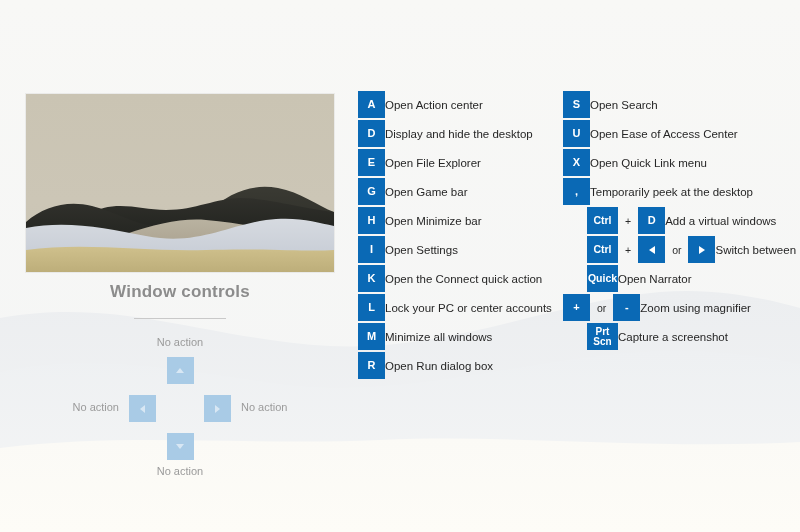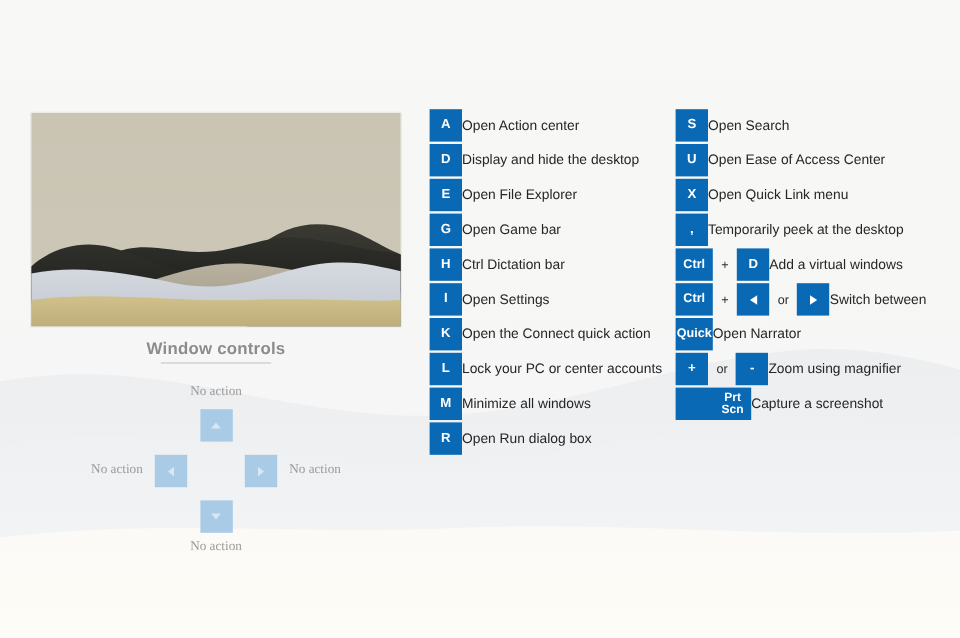--- a/index.html
+++ b/index.html
@@ -39,38 +39,37 @@
   
   #window-controls {
     position: absolute;
     left: 26px;
     top: 282px;
     width: 308px;
     z-index: 3;
     text-align: center;
   }
   .wc-title {
-    font-size: 14px;
+    font-size: 17px;
     font-weight: bold;
     color: #8c8c8c;
     letter-spacing: .2px;
-    margin-bottom: 4px;
+    margin-bottom: 16px;
   }
   .wc-divider {
     width: 92px;
     height: 1px;
     background: #c9c9c9;
     margin: 0 auto 10px auto;
   }
   .wc-grid {
     position: relative;
     width: 308px;
     height: 120px;
     margin: 0 auto;
-    font-family: Liberation Serif, serif;
   }
   .arrow-key {
     position: absolute;
     width: 27px;
     height: 27px;
     background: #a9cbe6;
     display: flex;
     align-items: center;
     justify-content: center;
   }
@@ -125,22 +124,22 @@
     height: 27px;
     min-width: 27px;
     display: flex;
     align-items: center;
     justify-content: center;
     text-align: center;
     line-height: 1.05;
     flex: 0 0 auto;
     white-space: pre-line;
   }
-  .key.wide { width: 18px; min-width: 31px; font-size: 10.5px; }
-  .key.two-line { font-size: 10px; line-height: 1.0; padding-left: 32px; }
+  .key.wide { width: 18px; min-width: 31px; font-size: 10.5px; margin-left: 24px; }
+  .key.two-line { font-size: 10px; line-height: 1.0; }
   .key .gtri { width: 0; height: 0; }
   .gtri-left  { border-top: 4.5px solid transparent; border-bottom: 4.5px solid transparent; border-right: 6px solid #fff; }
   .gtri-right { border-top: 4.5px solid transparent; border-bottom: 4.5px solid transparent; border-left: 6px solid #fff; }
 
   .plus, .orword {
     font-size: 10.5px;
     color: #2b2b2b;
     margin: 0 7px;
     flex: 0 0 auto;
   }
@@ -262,21 +261,21 @@
     <div class="row">
       <div class="key">E</div>
       <div class="desc">Open File Explorer</div>
     </div>
     <div class="row">
       <div class="key">G</div>
       <div class="desc">Open Game bar</div>
     </div>
     <div class="row">
       <div class="key">H</div>
-      <div class="desc">Ctrl Dictation bar</div>
+      <div class="desc">Open Minimize bar</div>
     </div>
     <div class="row">
       <div class="key">I</div>
       <div class="desc">Open Settings</div>
     </div>
     <div class="row">
       <div class="key">K</div>
       <div class="desc">Open the Connect quick action</div>
     </div>
     <div class="row">

